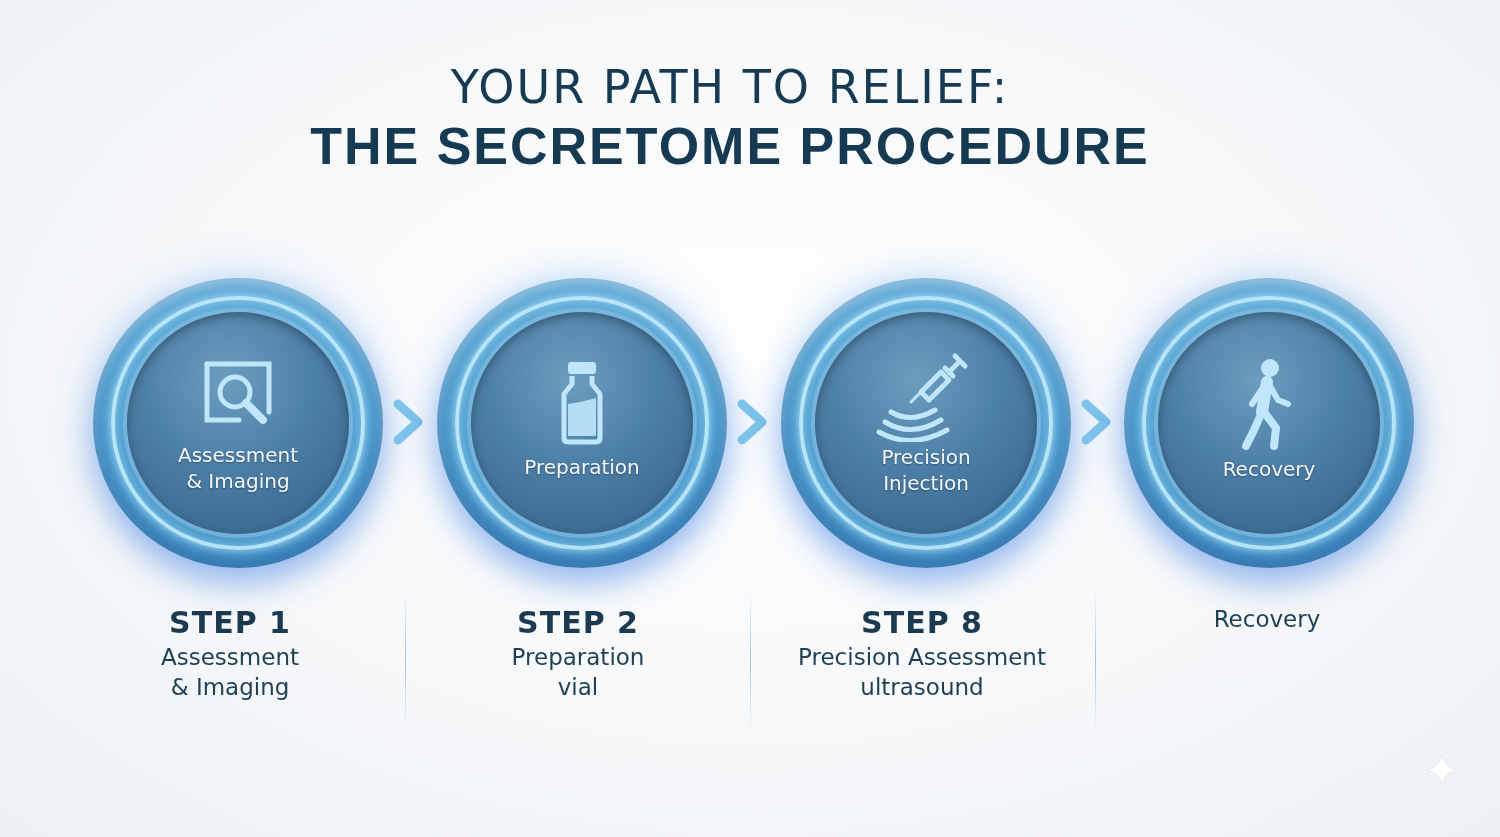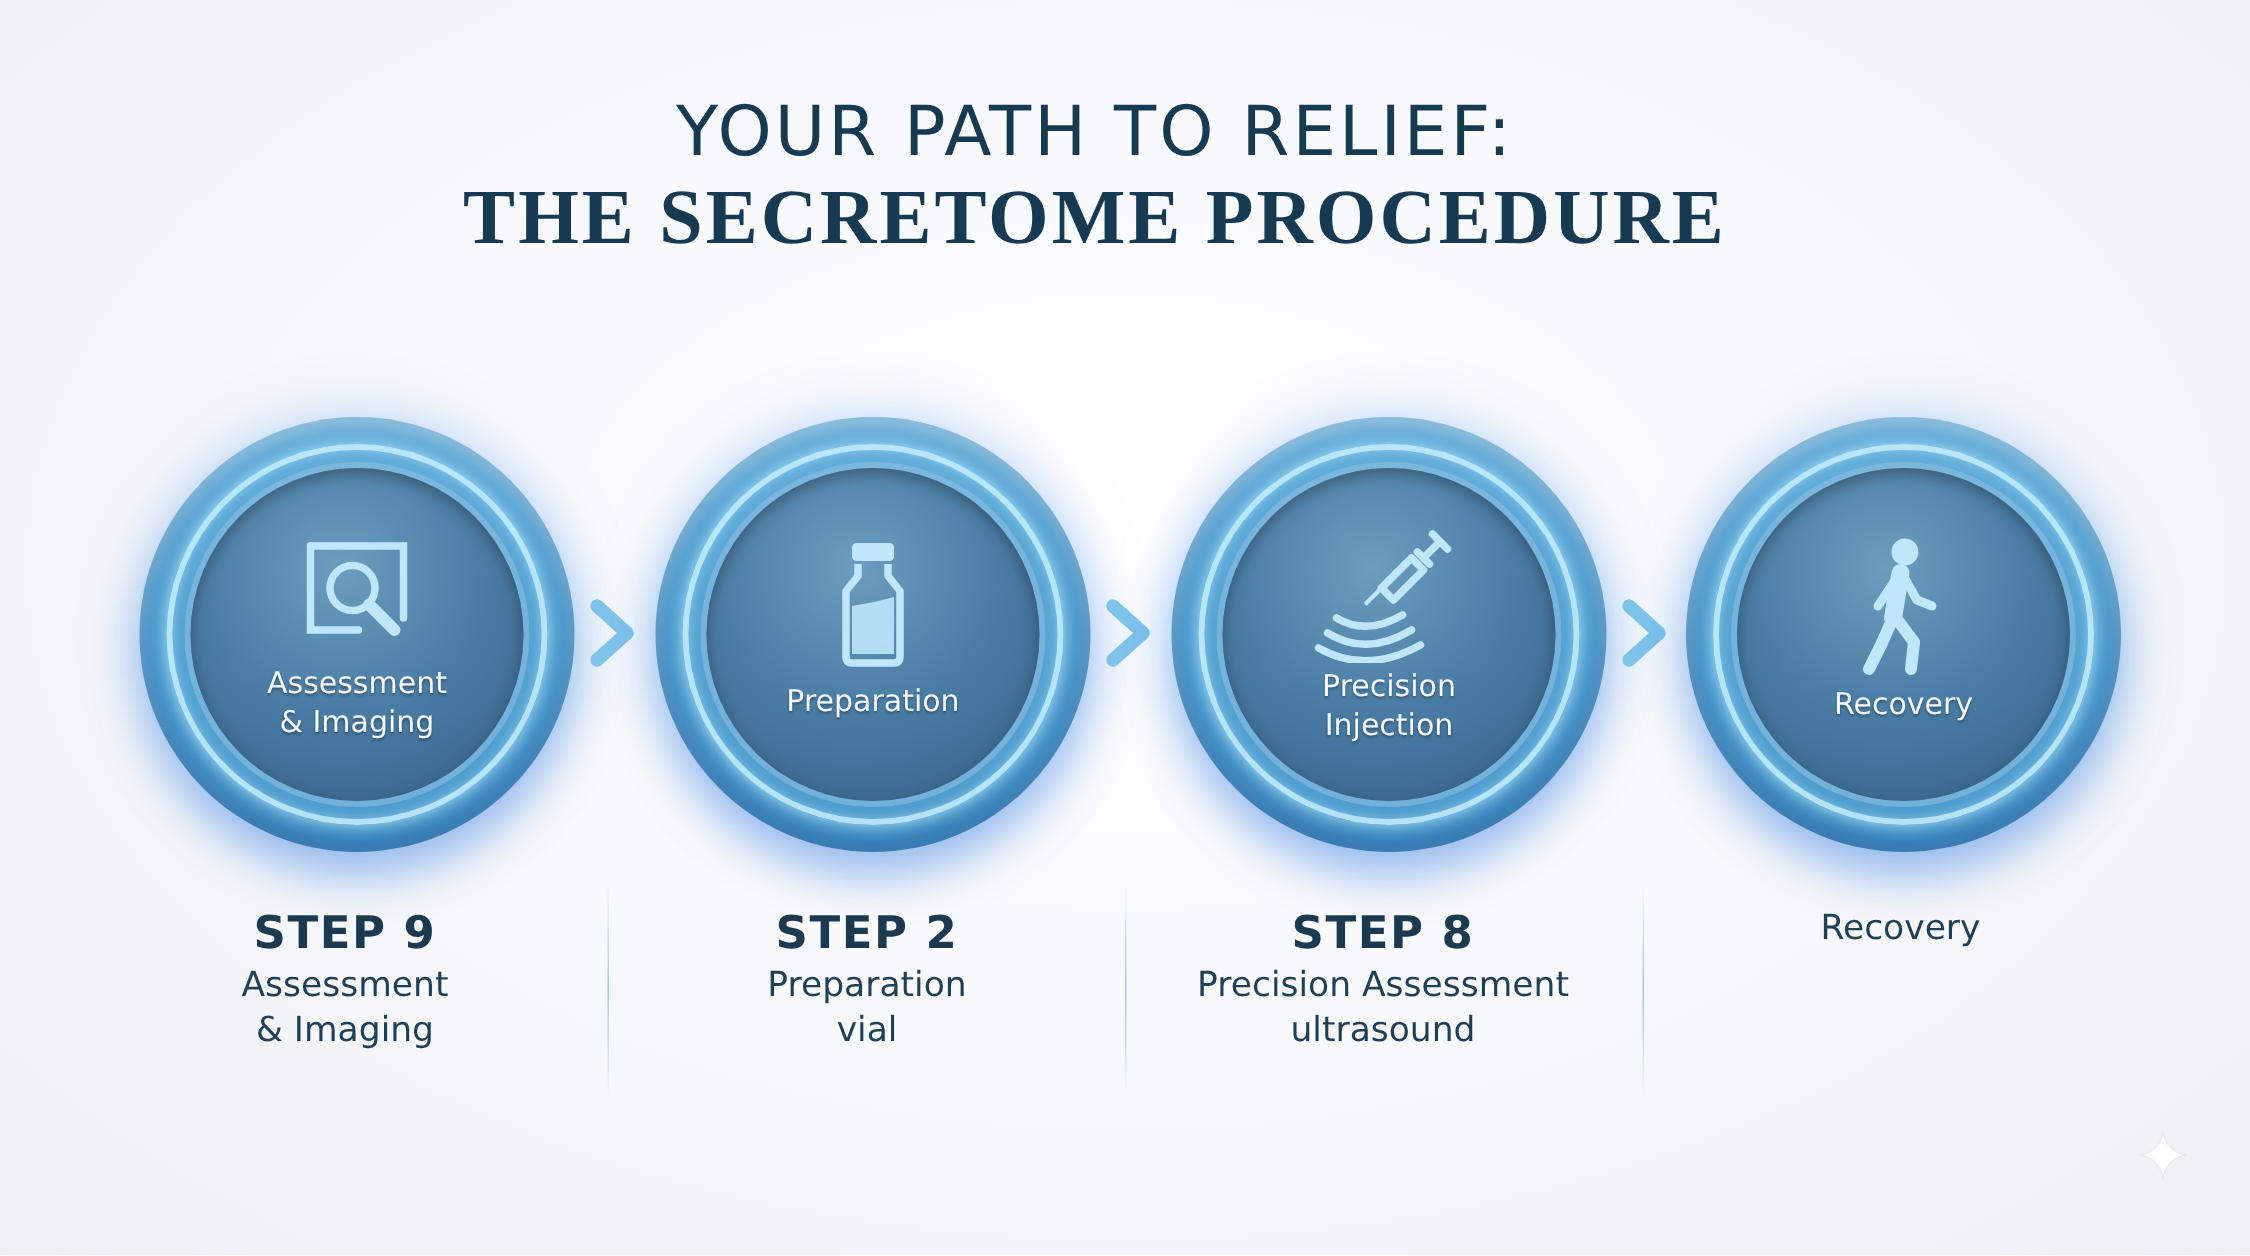--- a/index.html
+++ b/index.html
@@ -13,21 +13,21 @@
     position: absolute; left: 0; width: 1460px; text-align: center;
     color: #163a52;
   }
   .title-1 {
     top: 60px; font-size: 46px; font-weight: normal; letter-spacing: 2px;
     font-family: "DejaVu Sans", sans-serif;
     transform: scaleY(1.0);
   }
   .title-2 {
     top: 116px; font-size: 52px; font-weight: bold; letter-spacing: 2px;
-    font-family: Liberation Serif, serif;
+    font-family: Liberation Sans, sans-serif;
   }
 
   .step {
     position: absolute; top: 278px; width: 290px; height: 290px;
   }
   .disc {
     position: absolute; left: 0; top: 0; width: 290px; height: 290px; border-radius: 50%;
     background: radial-gradient(circle at 50% 40%, #7fc1e6 0%, #4f9fd0 60%, #3a82b8 100%);
     box-shadow: 0 18px 30px rgba(40,110,220,0.35), 0 0 40px rgba(90,160,240,0.35), inset 0 -8px 18px rgba(20,70,140,0.45), inset 0 6px 12px rgba(255,255,255,0.45);
   }
@@ -145,21 +145,21 @@
       <path d="M30 30 L18 48" stroke-width="6"></path>
       <path d="M36 30 L44 44 L54 48" stroke-width="6"></path>
       <path d="M28 56 L20 74 L12 90" stroke-width="8"></path>
       <path d="M30 56 L42 72 L40 90" stroke-width="8"></path>
     </g>
   </svg>
   <div class="disc-label" style="top:178px;">Recovery</div>
 </div>
 
 <div class="caption" style="left:80px;">
-  <div class="step-num">STEP 9</div>
+  <div class="step-num">STEP 1</div>
   <div class="desc">Assessment</div>
   <div class="desc">&amp; Imaging</div>
 </div>
 <div class="divider" style="left:405px;"></div>
 
 <div class="caption" style="left:428px;">
   <div class="step-num">STEP 2</div>
   <div class="desc">Preparation</div>
   <div class="desc">vial</div>
 </div>

